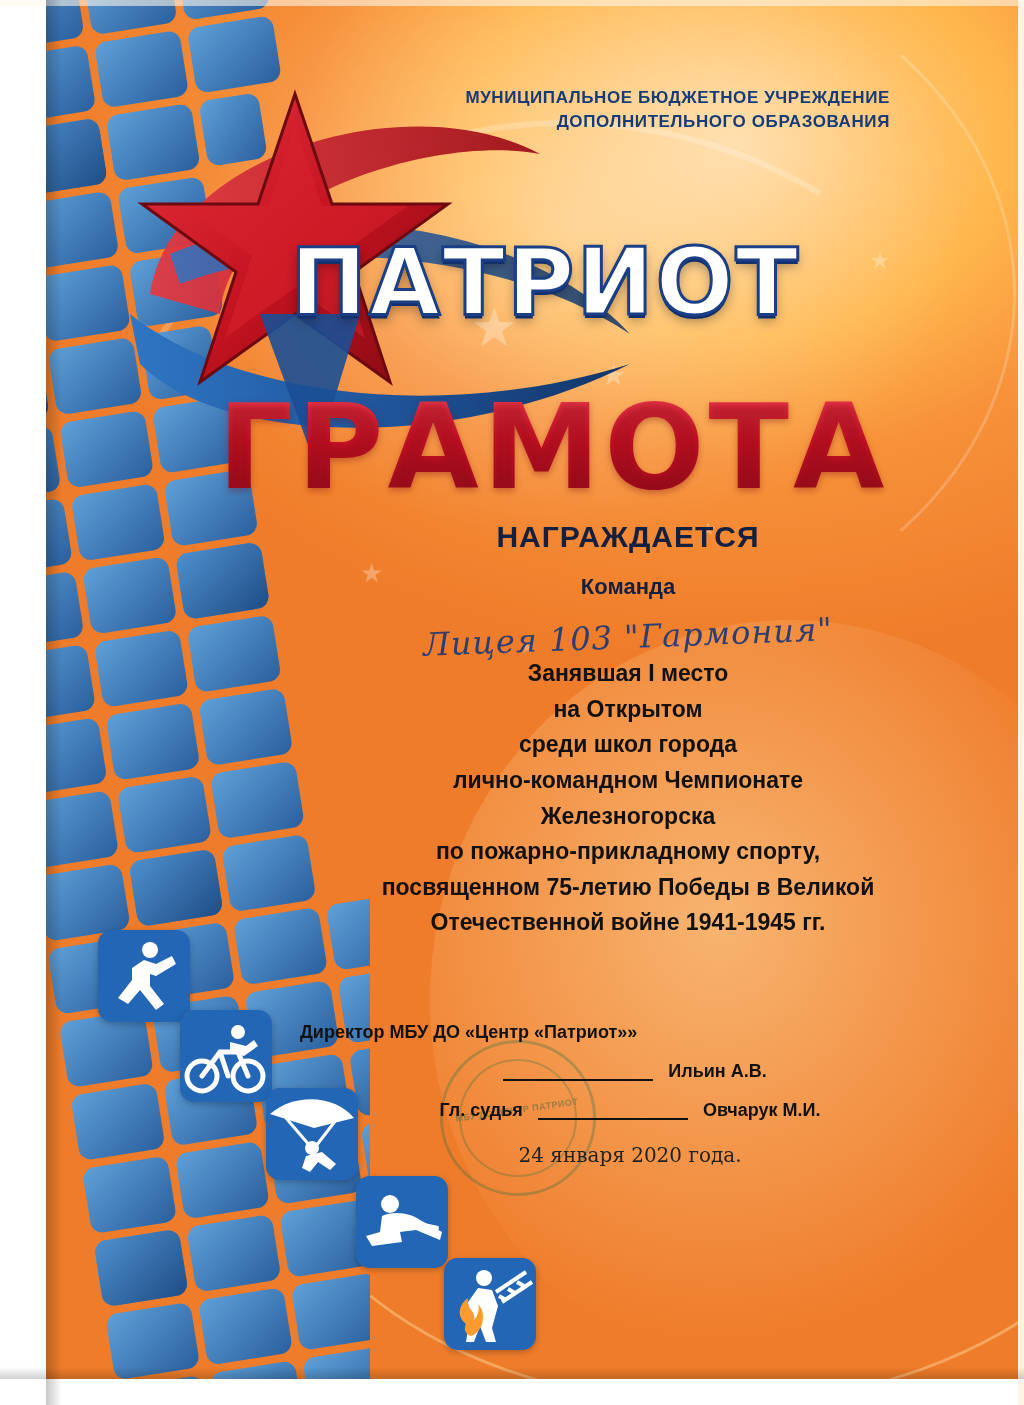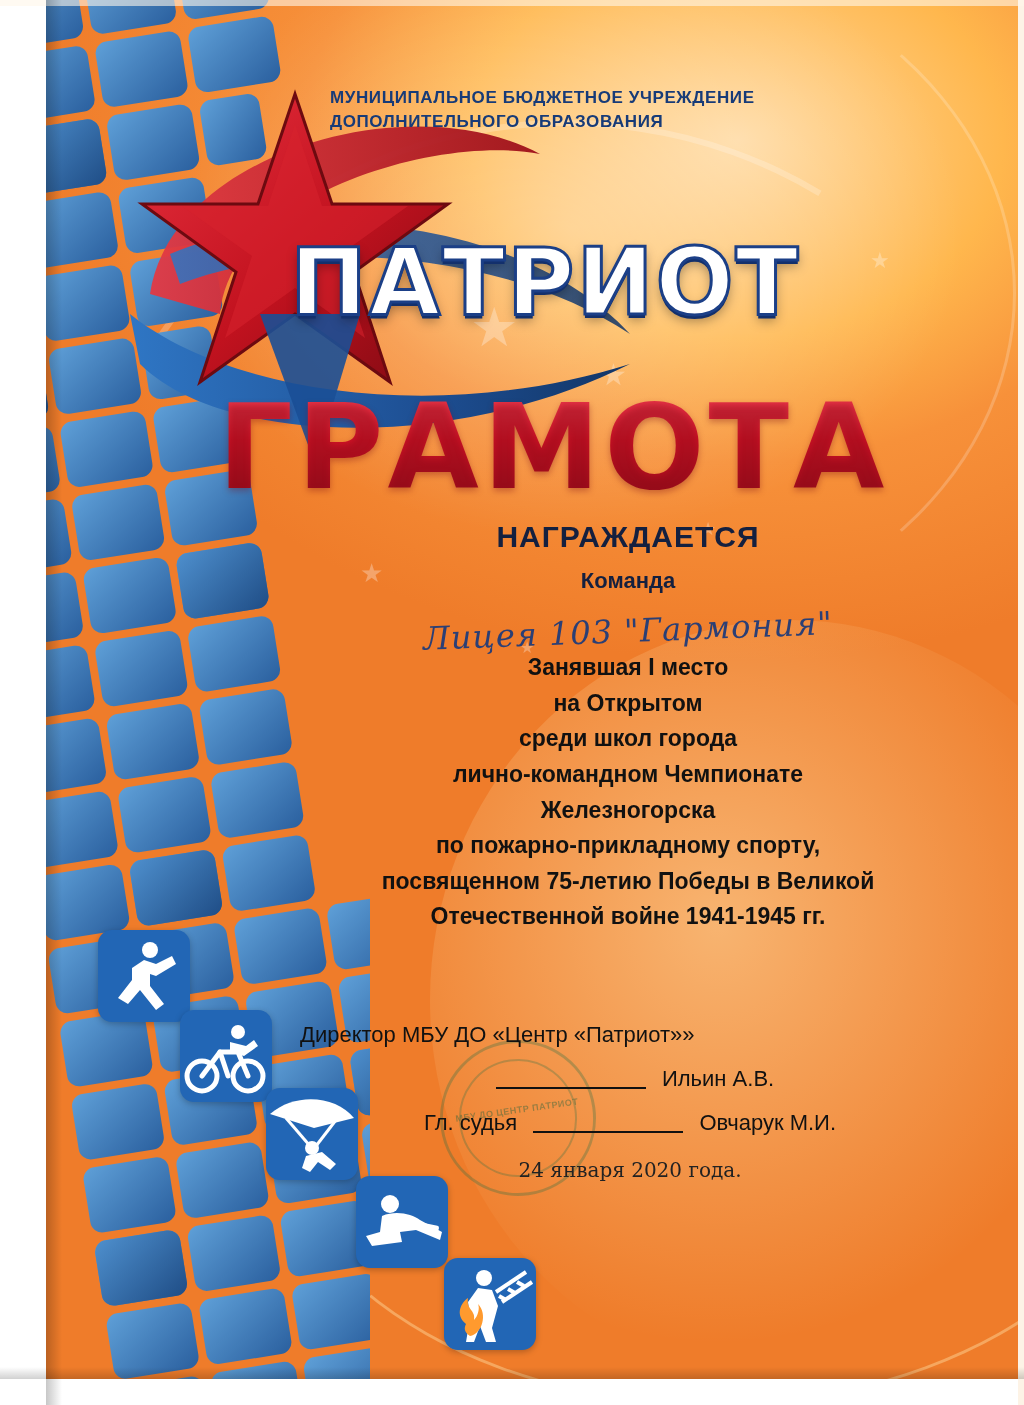--- a/index.html
+++ b/index.html
@@ -68,41 +68,41 @@
     background:linear-gradient(180deg,#f6465a 0%,#d01226 45%,#8d0b18 100%);
     -webkit-background-clip:text;background-clip:text;
     -webkit-text-fill-color:transparent;
     text-shadow:0 3px 6px rgba(120,10,20,.35);
     white-space:nowrap;
   }
 
   
   #org{
     position:absolute;left:330px;top:86px;width:560px;z-index:25;
-    text-align:left;color:#173b78;
+    text-align:right;color:#173b78;
     font-family:"Liberation Sans", sans-serif;font-weight:bold;
     font-size:17px;line-height:1.42;letter-spacing:.6px;
   }
 
   
   #body{position:absolute;left:308px;top:520px;width:640px;z-index:25;text-align:center;color:#1a1a1a;}
   .awarded{font-weight:bold;font-size:30px;letter-spacing:1px;color:#14203f;}
-  .team{font-weight:bold;font-size:22px;margin-top:14px;color:#14203f;}
+  .team{font-weight:bold;font-size:22px;margin-top:20px;color:#14203f;}
   .handwriting{
     font-family:"DejaVu Serif", serif;
     font-style:italic;font-size:32px;color:#2b3f75;
     margin-top:18px;transform:rotate(-2.2deg);
     letter-spacing:1px;
   }
   .lines{}
   .line{font-weight:bold;font-size:23px;line-height:1.55;color:#111;}
 
   
   #signs{position:absolute;left:300px;top:1022px;width:660px;z-index:25;color:#111;}
-  .sig-row{font-weight:normal;font-size:22px;margin-bottom:18px;}
+  .sig-row{font-weight:bold;font-size:18px;margin-bottom:18px;}
   .sig-row.center{text-align:center;}
   .sig-line{display:inline-block;border-bottom:2px solid #111;width:150px;height:16px;margin:0 10px;vertical-align:middle;}
   .date{text-align:center;font-family:"DejaVu Serif",serif;font-size:20px;margin-top:22px;color:#222;}
 
   
   #stamp{
     position:absolute;left:440px;top:1040px;width:150px;height:150px;z-index:24;
     border:3px solid rgba(36,110,70,.55);border-radius:50%;
     opacity:.55;transform:rotate(-8deg);
   }

